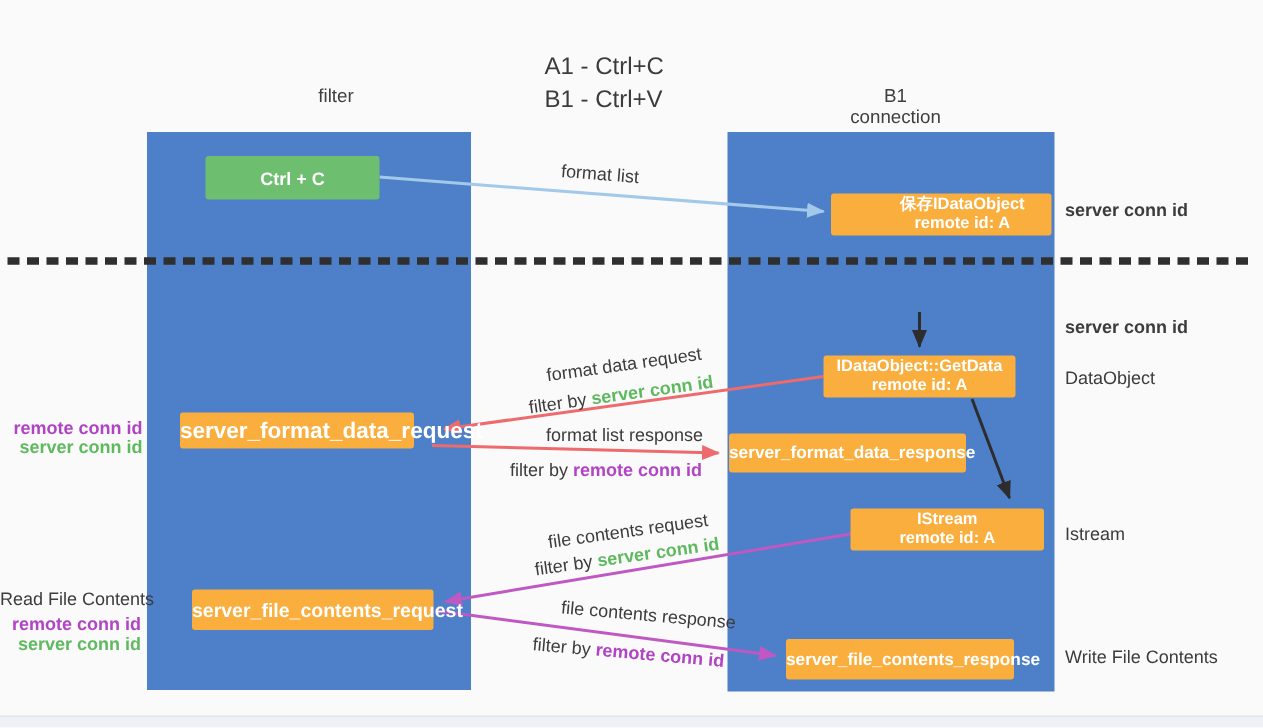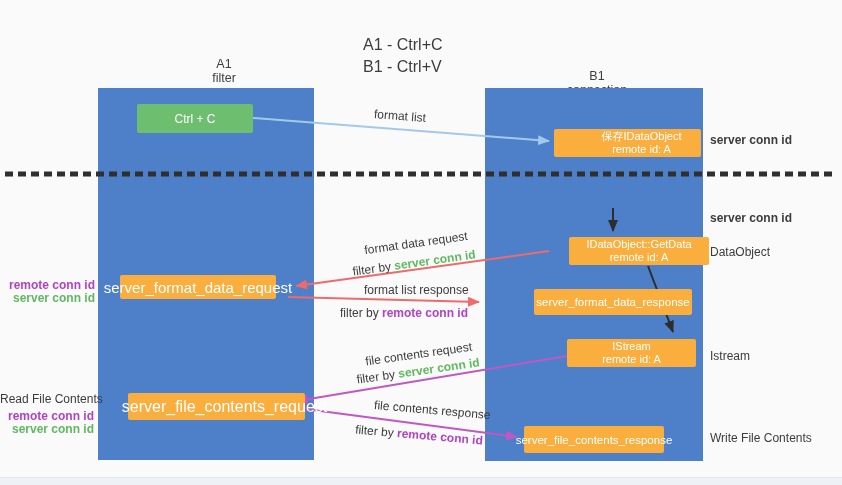--- a/index.html
+++ b/index.html
@@ -9,38 +9,38 @@
   }
   
   .title { position:absolute; left:363px; top:6px; font-size:16px; line-height:22px;
            color:#3c3c3c; white-space:nowrap;margin-top:28px; }
   
   .lane { position:absolute; top:88px; background:#4d80c8; }
   #lane-a1 { left:98px;  width:216px; height:372px; }
   #lane-b1 { left:485px; width:218px; height:373px; }
   .lane-header { position:absolute; top:57px; width:140px; text-align:center;
                  color:#3f3f3f; font-size:12.5px; line-height:14px; }
-  #hdr-a1 { left:154px; } #hdr-b1 { left:527px;margin-top:12px; }
+  #hdr-a1 { left:154px; } #hdr-b1 { left:527px; }
   
   .overlay { position:absolute; left:0; top:0; pointer-events:none; }
   
   .node { position:absolute; color:#fff; display:flex; flex-direction:column;
-          justify-content:center; align-items:center; text-align:center;
-          border-radius:2px; white-space:nowrap; }
+          justify-content:center; text-align:center;
+          border-radius:2px; white-space:nowrap;font-weight:bold; }
   .green  { background:#6dbe6e; }
   .orange { background:#f9ae3e; }
   #n-ctrlc   { left:137px; top:104px; width:116px; height:29px; font-size:12px; }
   #n-save    { left:554px; top:129px; width:119px; height:28px; font-size:11px; line-height:13px;padding-left:28px; }
   #n-ctrlv   { left:555px; top:182px; width:118px; height:25px; font-size:12px; }
-  #n-getdata { left:549px; top:237px; width:140px; height:28px; font-size:11px; line-height:13px;margin-left:20px; }
+  #n-getdata { left:549px; top:237px; width:128px; height:28px; font-size:11px; line-height:13px; }
   #n-fmtreq  { left:120px; top:275px; width:156px; height:24px; font-size:15px; }
-  #n-fmtresp { left:486px; top:289px; width:158px; height:26px; font-size:11.5px;margin-left:48px; }
+  #n-fmtresp { left:486px; top:289px; width:158px; height:26px; font-size:11.5px; }
   #n-istream { left:567px; top:339px; width:129px; height:28px; font-size:11px; line-height:13px; }
-  #n-filereq { left:128px; top:393px; width:161px; height:27px; font-size:16px;padding-left:16px; }
-  #n-fileresp{ left:524px; top:426px; width:140px; height:27px; font-size:11.5px; }
+  #n-filereq { left:128px; top:393px; width:161px; height:27px; font-size:13px; }
+  #n-fileresp{ left:524px; top:426px; width:152px; height:27px; font-size:11.5px; }
   
   .albl { position:absolute; font-size:12px; color:#3c3c3c; white-space:nowrap; }
   .bold-green  { color:#5fb95f; font-weight:bold; }
   .bold-purple { color:#b044c4; font-weight:bold; }
   #l-formatlist { left:374px; top:109px; transform:rotate(4.5deg); }
   #l-fdr1    { left:364px; top:236px; transform:rotate(-8deg); }
   #l-fdr2    { left:352px; top:256px; transform:rotate(-8deg); }
   #l-fdresp1 { left:364px; top:283px; }
   #l-fdresp2 { left:340px; top:306px; }
   #l-fcr1    { left:365px; top:347px; transform:rotate(-8deg); }
@@ -65,21 +65,20 @@
 <body>
 
 <div class="canvas">
 
   <div class="title">
     <div>A1 - Ctrl+C</div>
     <div>B1 - Ctrl+V</div>
   </div>
 
   <div class="lane-header" id="hdr-a1">
-    <div>A1</div>
     <div>filter</div>
   </div>
   <div class="lane-header" id="hdr-b1">
     <div>B1</div>
     <div>connection</div>
   </div>
 
   <div class="lane" id="lane-a1"></div>
   <div class="lane" id="lane-b1"></div>
 

